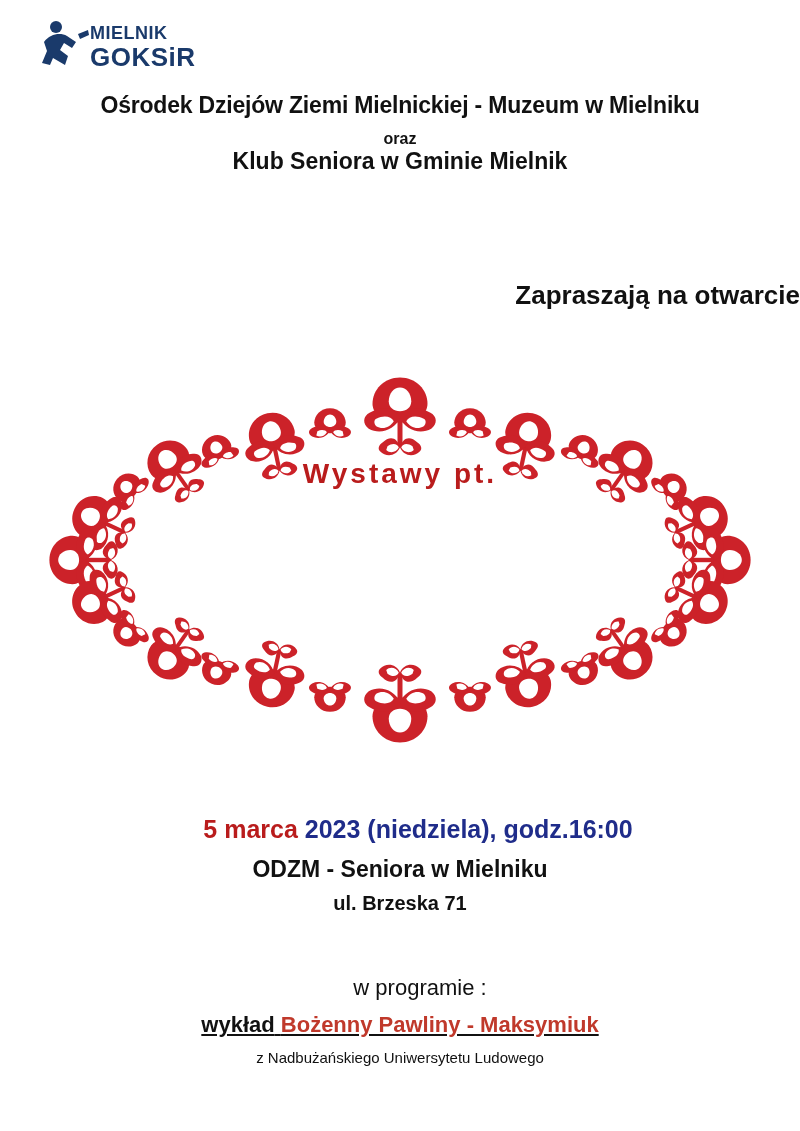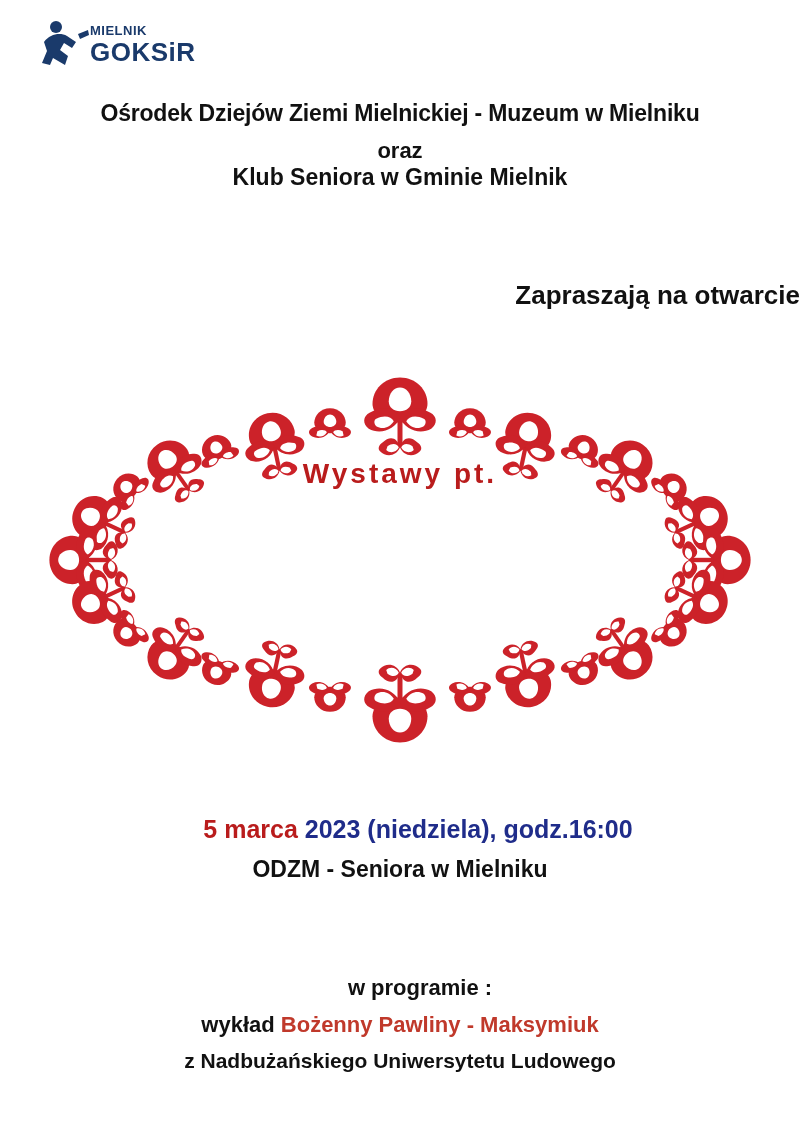--- a/index.html
+++ b/index.html
@@ -31,48 +31,48 @@
     width: 58px;
     height: 48px;
   }
   .logo-text {
     position: absolute;
     left: 62px;
     top: 6px;
     line-height: 1;
   }
   .logo-top {
-    font-size: 13px;
+    font-size: 18px;
     font-weight: bold;
     letter-spacing: 0.5px;
     color: #1a3a6b;
   }
   .logo-main {
     font-size: 26px;
     font-weight: bold;
     letter-spacing: 0.5px;
     color: #1a3a6b;
     margin-top: 2px;
   }
 
   
   .header {
     position: absolute;
     left: 0;
-    top: 100px;
+    top: 92px;
     width: 800px;
     text-align: center;
   }
   .header .line1 {
     font-size: 23px;
     font-weight: bold;
     letter-spacing: -0.2px;
   }
   .header .line2 {
-    font-size: 22px;
+    font-size: 16px;
     font-weight: bold;
     margin-top: 11px;
   }
   .header .line3 {
     font-size: 23px;
     font-weight: bold;
     margin-top: 0;
     text-align: center;
   }
 
@@ -148,32 +148,33 @@
 
   .program {
     position: absolute;
     left: 0;
     top: 975px;
     width: 800px;
     text-align: center;
   }
   .program .p-head {
     font-size: 22px;
-    font-weight: bold;
+    font-weight: normal;
     padding-left: 40px;
   }
   .program .p-lecture {
     font-size: 22px;
     font-weight: bold;
     margin-top: 11px;
+    text-decoration: underline;
   }
   .program .p-lecture .red { color: #c0392b; }
   .program .p-from {
-    font-size: 21px;
-    font-weight: bold;
+    font-size: 15px;
+    font-weight: normal;
     margin-top: 11px;
   }
 </style>
 </head>
 <body>
 
 <div class="logo">
   <svg class="logo-mark" viewBox="0 0 58 48">
     <circle cx="22" cy="7" r="6" fill="#1a3a6b"></circle>
     <path d="M10 22 C16 14, 26 12, 33 16 L42 22 L38 28 L30 23 L26 30 L34 36 L31 45 L19 38 L16 45 L8 43 L13 31 Z" fill="#1a3a6b"></path>
@@ -256,20 +257,21 @@
     <div class="kicker">Wystawy pt.</div>
   </div>
 </div>
 
 <div class="details">
   <div class="when">
     <span class="red">5 marca</span>
     <span>2023 (niedziela), godz.16:00</span>
   </div>
   <div class="place">ODZM - Seniora w Mielniku</div>
+  <div class="street">ul. Brzeska 71</div>
 </div>
 
 <div class="program">
   <div class="p-head">w programie :</div>
   <div class="p-lecture">
     <span>wykład</span>
     <span class="red">Bożenny Pawliny - Maksymiuk</span>
   </div>
   <div class="p-from">z Nadbużańskiego Uniwersytetu Ludowego</div>
 </div>

